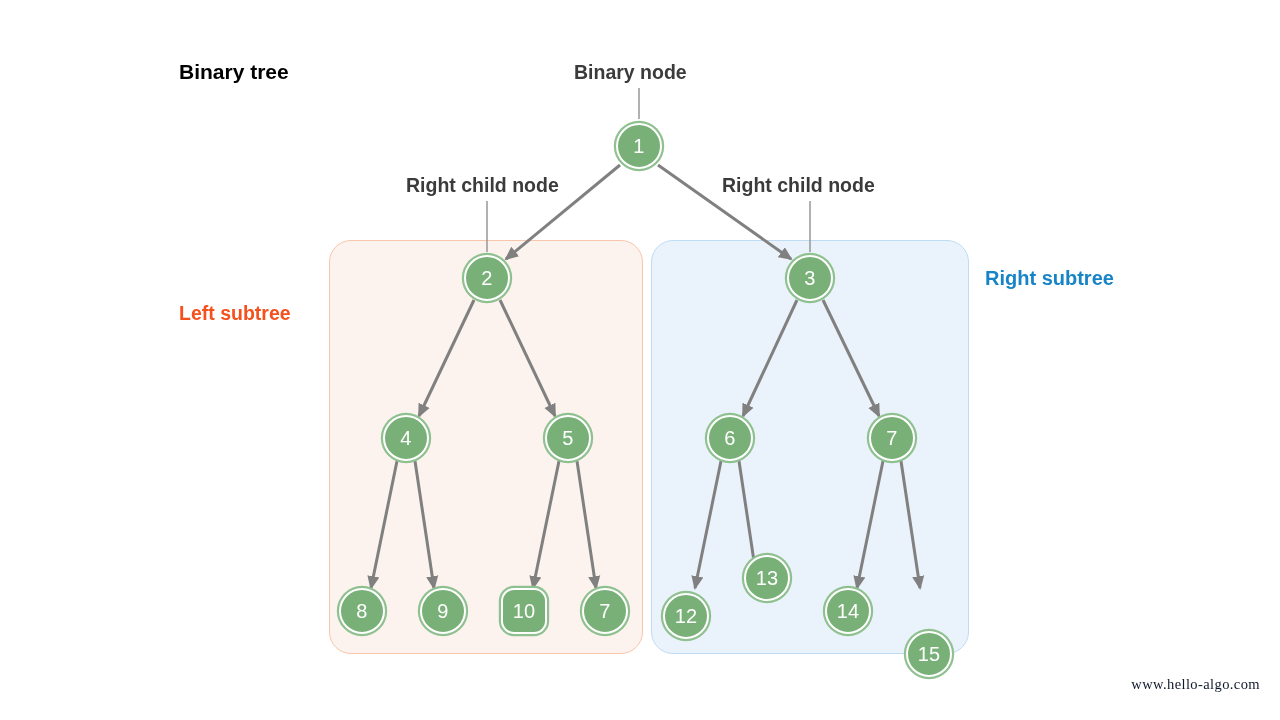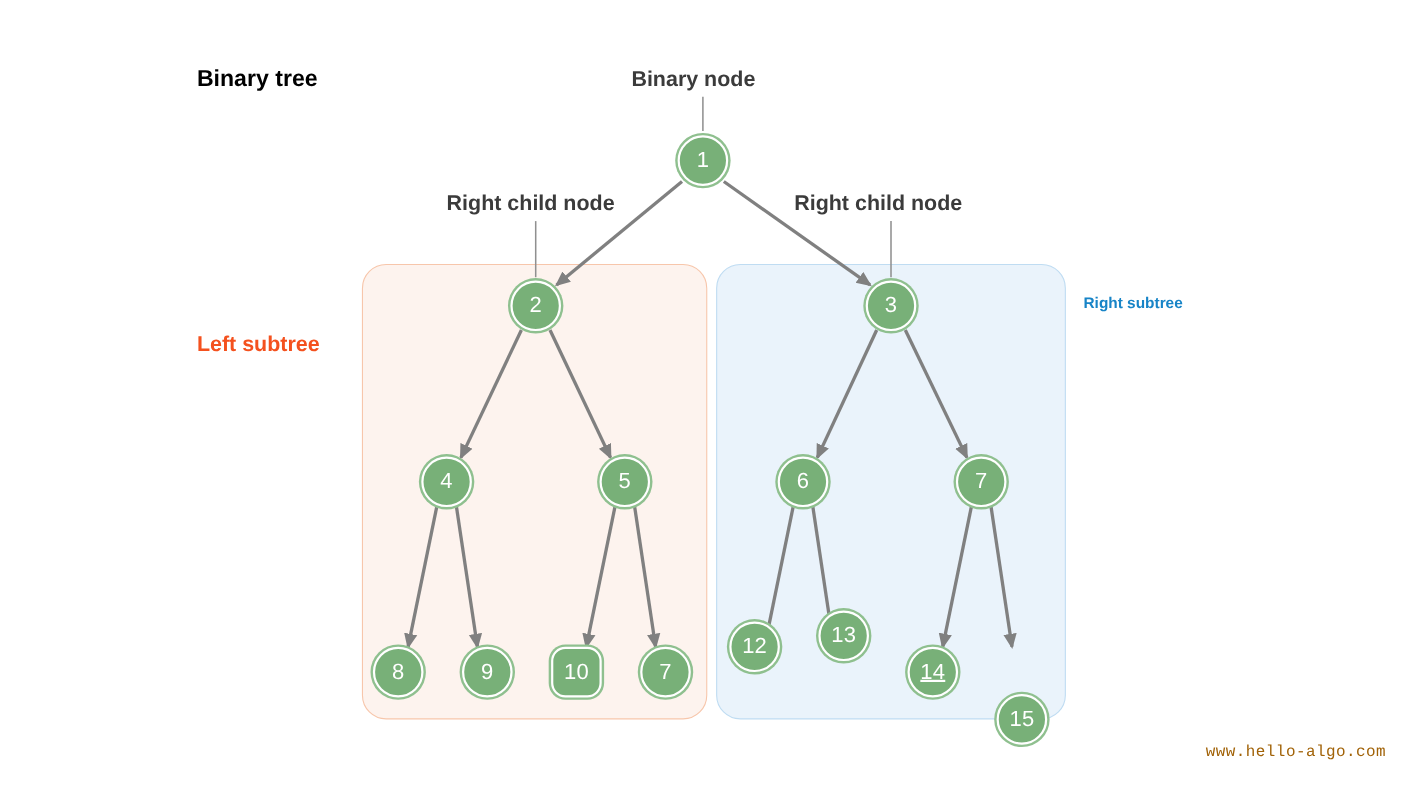--- a/index.html
+++ b/index.html
@@ -91,36 +91,36 @@
   .label-green {
     color: #000000;
     font-size: 21px;
   }
   .label-orange {
     color: #f4511e;
     font-size: 19.5px;
   }
   .label-blue {
     color: #1784c7;
-    font-size: 14px;
+    font-size: 20px;
   }
 
   #lbl-binary-tree { left: 179px; top: 60px; }
   #lbl-parent-node { left: 574px; top: 61px; }
   #lbl-left-child  { left: 406px; top: 174px; }
   #lbl-right-child { left: 722px; top: 174px; }
   #lbl-left-sub    { left: 179px; top: 267px; margin-top: 35px; }
   #lbl-right-sub   { left: 985px; top: 267px; }
 
   #watermark {
     position: absolute;
     right: 20px;
     top: 676px;
-    color: #a16207;
-    font-family: Liberation Mono, monospace;
+    color: #0f172a;
+    font-family: Liberation Serif, serif;
     font-size: 14.5px;
     letter-spacing: 0.4px;
   }
 </style>
 </head>
 <body>
 
 <div id="canvas">
 
   <div id="left-subtree-box" class="subtree-box"></div>
@@ -163,23 +163,23 @@
   <div class="node" style="left:487px; top:278px;">2</div>
   <div class="node" style="left:810px; top:278px;">3</div>
   <div class="node" style="left:406px; top:438px;">4</div>
   <div class="node" style="left:568px; top:438px;">5</div>
   <div class="node" style="left:730px; top:438px;">6</div>
   <div class="node" style="left:892px; top:438px;">7</div>
   <div class="node" style="left:362px; top:611px;">8</div>
   <div class="node" style="left:443px; top:611px;">9</div>
   <div class="node" style="left:524px; top:611px;border-radius:13px;">10</div>
   <div class="node" style="left:605px; top:611px;">7</div>
-  <div class="node" style="left:686px; top:588px;">12</div>
+  <div class="node" style="left:686px; top:616px;">12</div>
   <div class="node" style="left:767px; top:578px;">13</div>
-  <div class="node" style="left:848px; top:611px;text-decoration:underline;">14</div>
+  <div class="node" style="left:848px; top:611px;">14</div>
   <div class="node" style="left:929px; top:611px;margin-top:20px;">15</div>
 
   <div id="lbl-binary-tree" class="label label-green">Binary tree</div>
   <div id="lbl-parent-node" class="label label-dark">Binary node</div>
   <div id="lbl-left-child" class="label label-dark">Right child node</div>
   <div id="lbl-right-child" class="label label-dark">Right child node</div>
   <div id="lbl-left-sub" class="label label-orange">Left subtree</div>
   <div id="lbl-right-sub" class="label label-blue">Right subtree</div>
 
   <div id="watermark">www.hello-algo.com</div>

